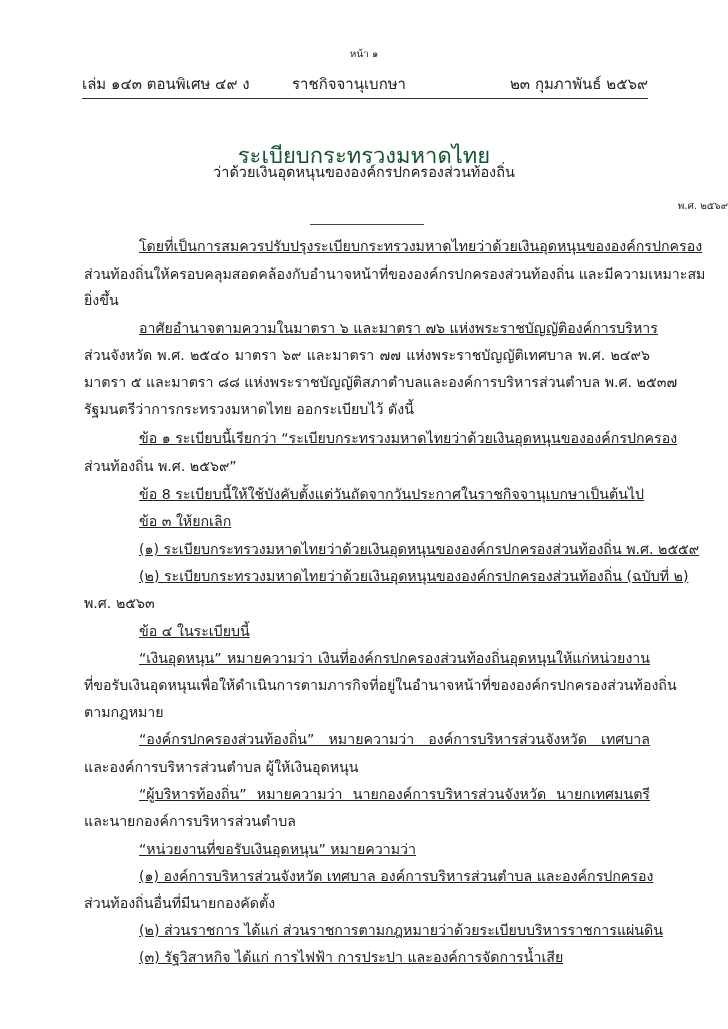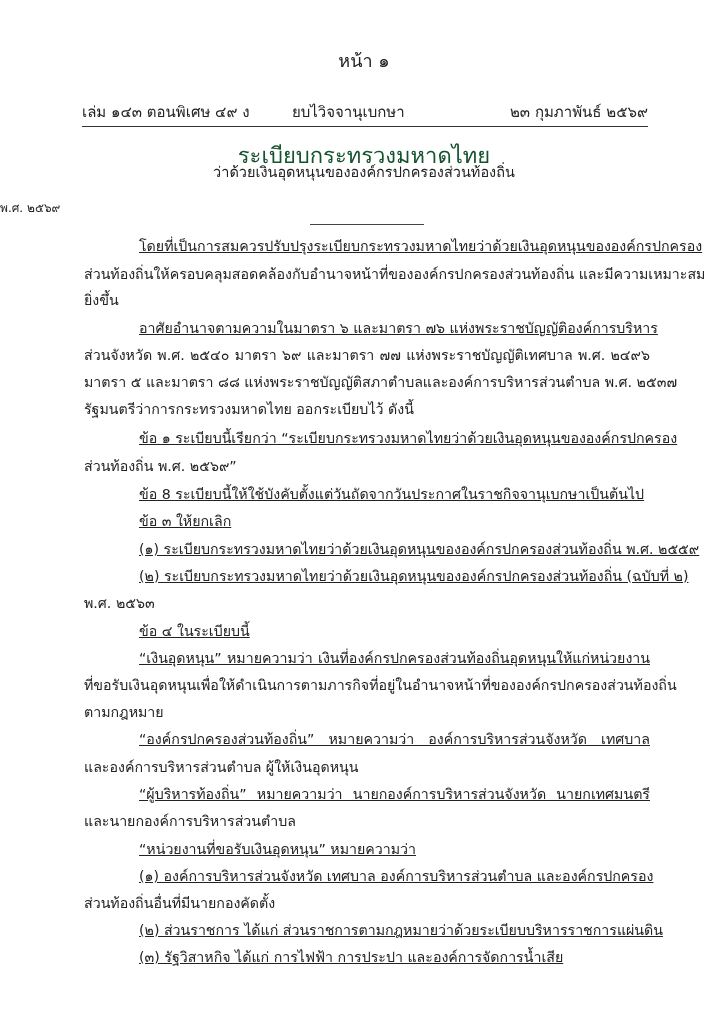--- a/index.html
+++ b/index.html
@@ -3,59 +3,59 @@
   <meta charset="utf-8">
   <style>
     html, body { margin: 0; padding: 0; background: #ffffff; }
     body {
       width: 728px; height: 1029px; position: relative; overflow: hidden;
       font-family: "DejaVu Sans", "Liberation Sans", sans-serif;
       color: #222222;
     }
     .page-num {
       position: absolute; top: 46px; left: 0; width: 728px;
-      text-align: center; font-size: 18px;
+      text-align: center; font-size: 10px;
     }
     .header {
       position: absolute; top: 70px; left: 82px; width: 566px; height: 28px;
       border-bottom: 1.5px solid #333;
-      font-size: 15px; white-space: nowrap; margin-top: 28px;
+      font-size: 15px; white-space: nowrap;
     }
     .header span { position: absolute; top: 2px; }
     .title {
       position: absolute; top: 138px; left: 0; width: 728px;
       text-align: center; font-size: 22px; color: #14532d;
     }
     .subtitle {
       position: absolute; top: 160px; left: 0; width: 728px;
       text-align: center; font-size: 14.5px;
     }
     .year {
       position: absolute; top: 198px; left: 0; width: 728px;
-      text-align: left; font-size: 12px;
+      text-align: right; font-size: 10px;
     }
     .sep {
       position: absolute; top: 224px; left: 310px; width: 114px;
       border-top: 1.5px solid #444;
     }
     .line {
       position: absolute; left: 84px; width: 566px;
       font-size: 14.2px; white-space: nowrap; line-height: 20px;
     }
     .line.ind1 { left: 139px; width: 511px; text-decoration: underline; }
     .line.just { text-align: justify; text-align-last: justify; }
   </style>
 </head>
 <body>
 
 <div class="page-num">หน้า ๑</div>
 
 <div class="header">
   <span style="left:0">เล่ม   ๑๔๓   ตอนพิเศษ   ๔๙   ง</span>
-  <span style="left:210px">ยบไวิจจานุเบกษา</span>
+  <span style="left:210px">ราชกิจจานุเบกษา</span>
   <span style="right:0">๒๓  กุมภาพันธ์  ๒๕๖๙</span>
 </div>
 
 <div class="title">ระเบียบกระทรวงมหาดไทย</div>
 <div class="subtitle">ว่าด้วยเงินอุดหนุนขององค์กรปกครองส่วนท้องถิ่น</div>
 <div class="year">พ.ศ.  ๒๕๖๙</div>
 <div class="sep"></div>
 
 <div class="line ind1 just" style="top:236px">โดยที่เป็นการสมควรปรับปรุงระเบียบกระทรวงมหาดไทยว่าด้วยเงินอุดหนุนขององค์กรปกครอง</div>
 <div class="line just" style="top:264px">ส่วนท้องถิ่นให้ครอบคลุมสอดคล้องกับอำนาจหน้าที่ขององค์กรปกครองส่วนท้องถิ่น  และมีความเหมาะสม</div>

